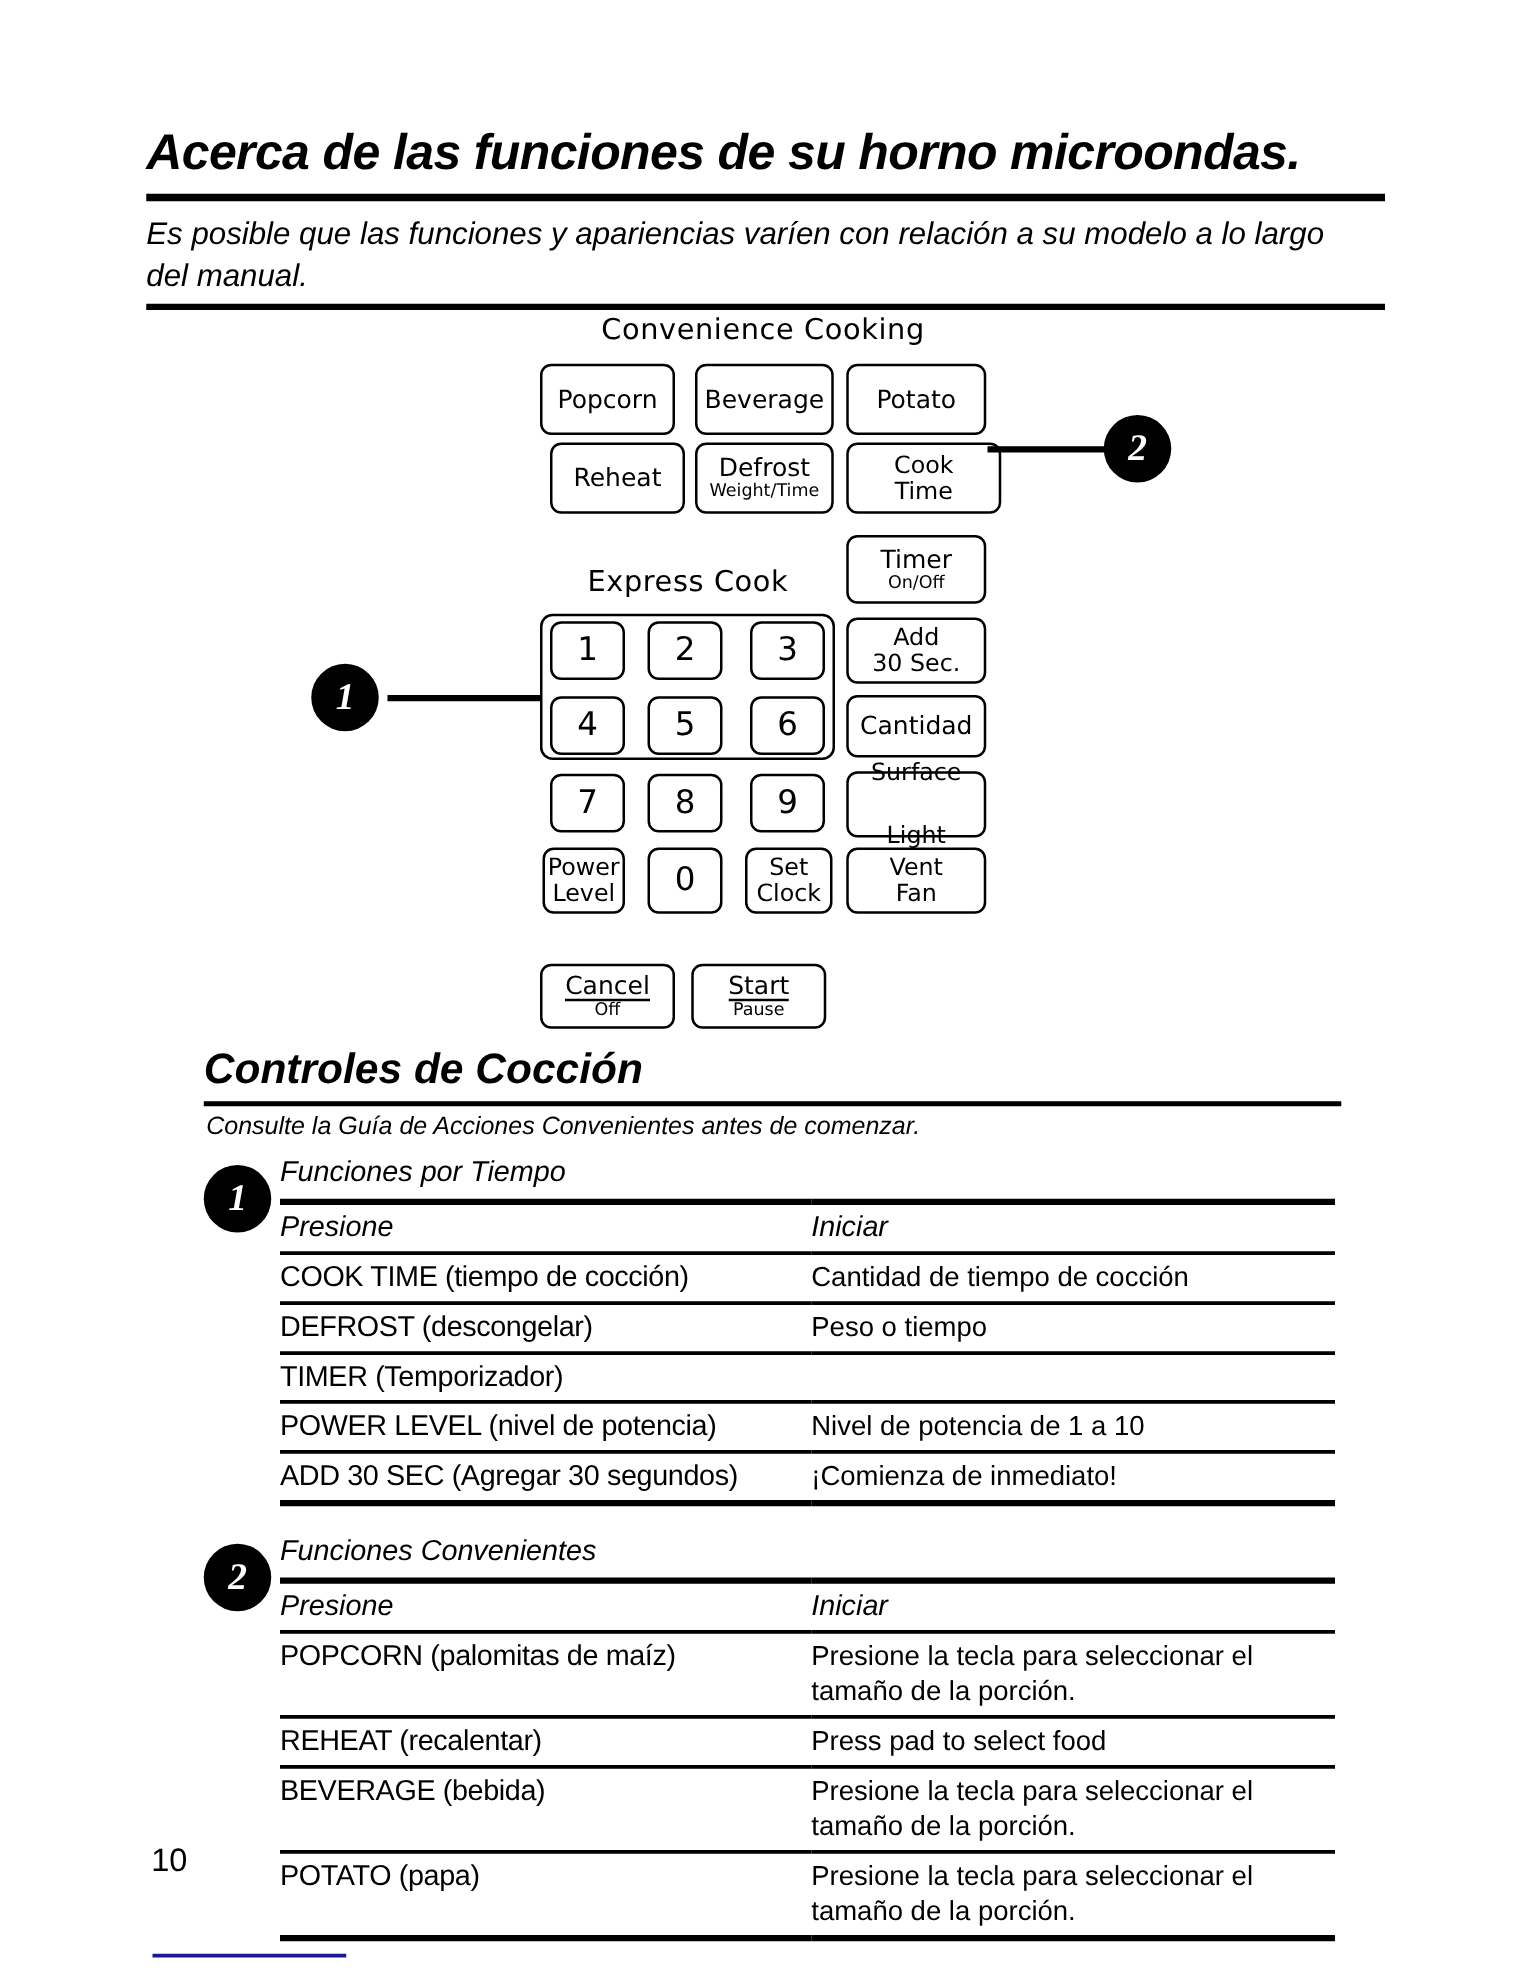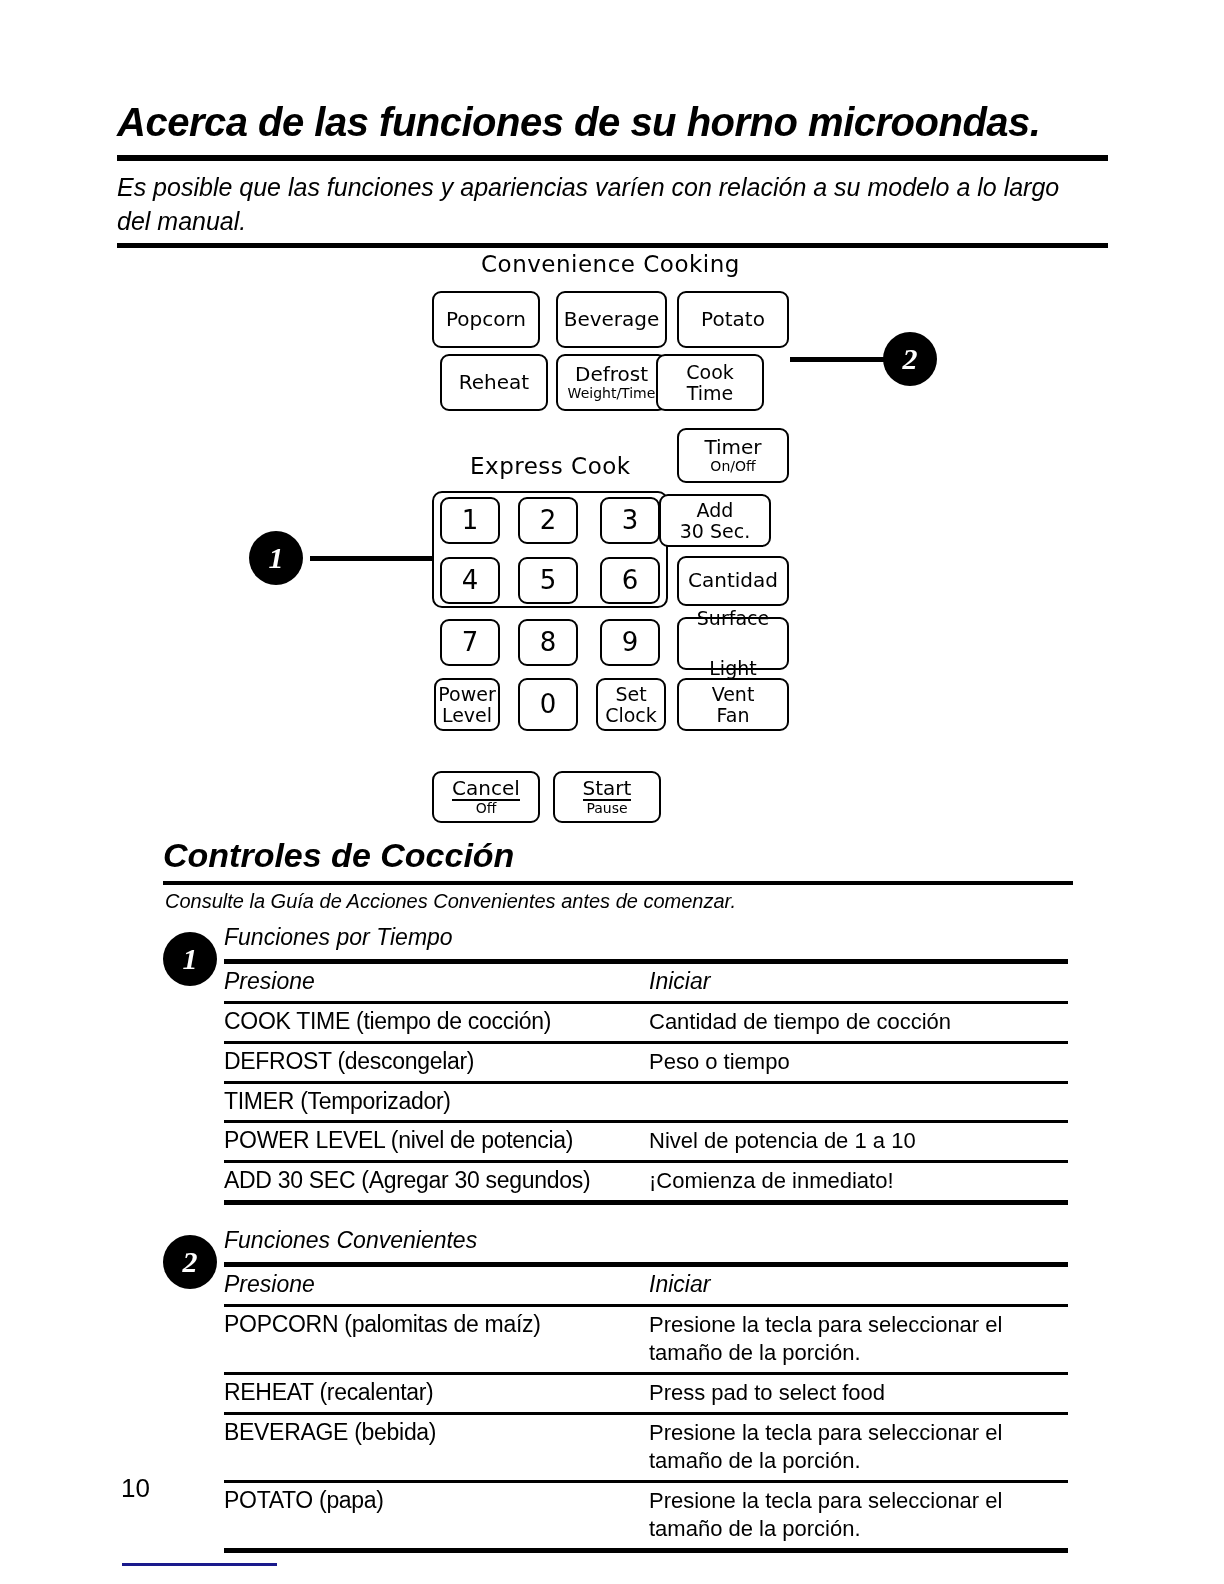--- a/index.html
+++ b/index.html
@@ -229,21 +229,21 @@
       <span class="k-main">Potato</span>
     </div>
 
     <div class="key" style="left:440px; top:354px; width:108px; height:57px;">
       <span class="k-main">Reheat</span>
     </div>
     <div class="key" style="left:556px; top:354px; width:111px; height:57px;">
       <span class="k-main">Defrost</span>
       <span class="k-sub">Weight/Time</span>
     </div>
-    <div class="key two" style="left:656px; top:354px; width:108px; height:57px;">
+    <div class="key two" style="left:677px; top:354px; width:124px; height:57px;">
       <span class="k-main">Cook</span>
       <span class="k-main">Time</span>
     </div>
 
     <div class="key" style="left:677px; top:428px; width:112px; height:55px;">
       <span class="k-main">Timer</span>
       <span class="k-sub">On/Off</span>
     </div>
 
     <div class="section-label" id="label-express">Express Cook</div>
@@ -252,21 +252,21 @@
 
     <div class="key num" style="left:440px; top:497px; width:60px; height:47px;">
       <span class="k-main">1</span>
     </div>
     <div class="key num" style="left:518px; top:497px; width:60px; height:47px;">
       <span class="k-main">2</span>
     </div>
     <div class="key num" style="left:600px; top:497px; width:60px; height:47px;">
       <span class="k-main">3</span>
     </div>
-    <div class="key two" style="left:659px; top:494px; width:112px; height:53px;">
+    <div class="key two" style="left:677px; top:494px; width:112px; height:53px;">
       <span class="k-main">Add</span>
       <span class="k-main">30 Sec.</span>
     </div>
 
     <div class="key num" style="left:440px; top:557px; width:60px; height:47px;">
       <span class="k-main">4</span>
     </div>
     <div class="key num" style="left:518px; top:557px; width:60px; height:47px;">
       <span class="k-main">5</span>
     </div>

